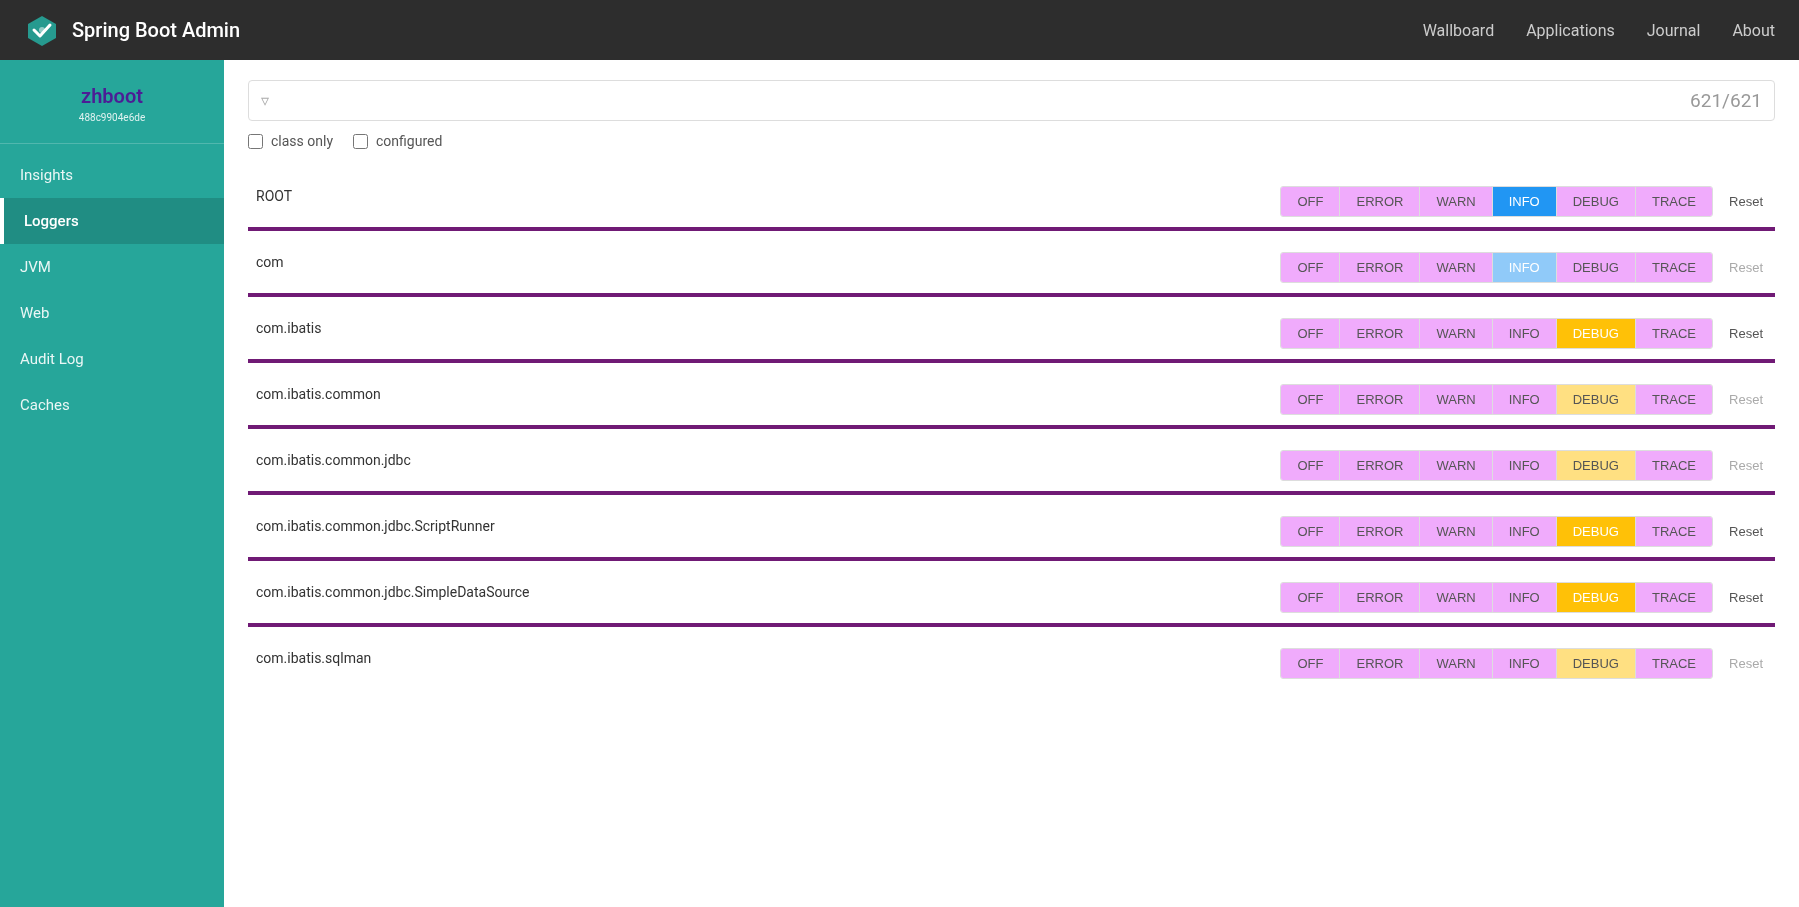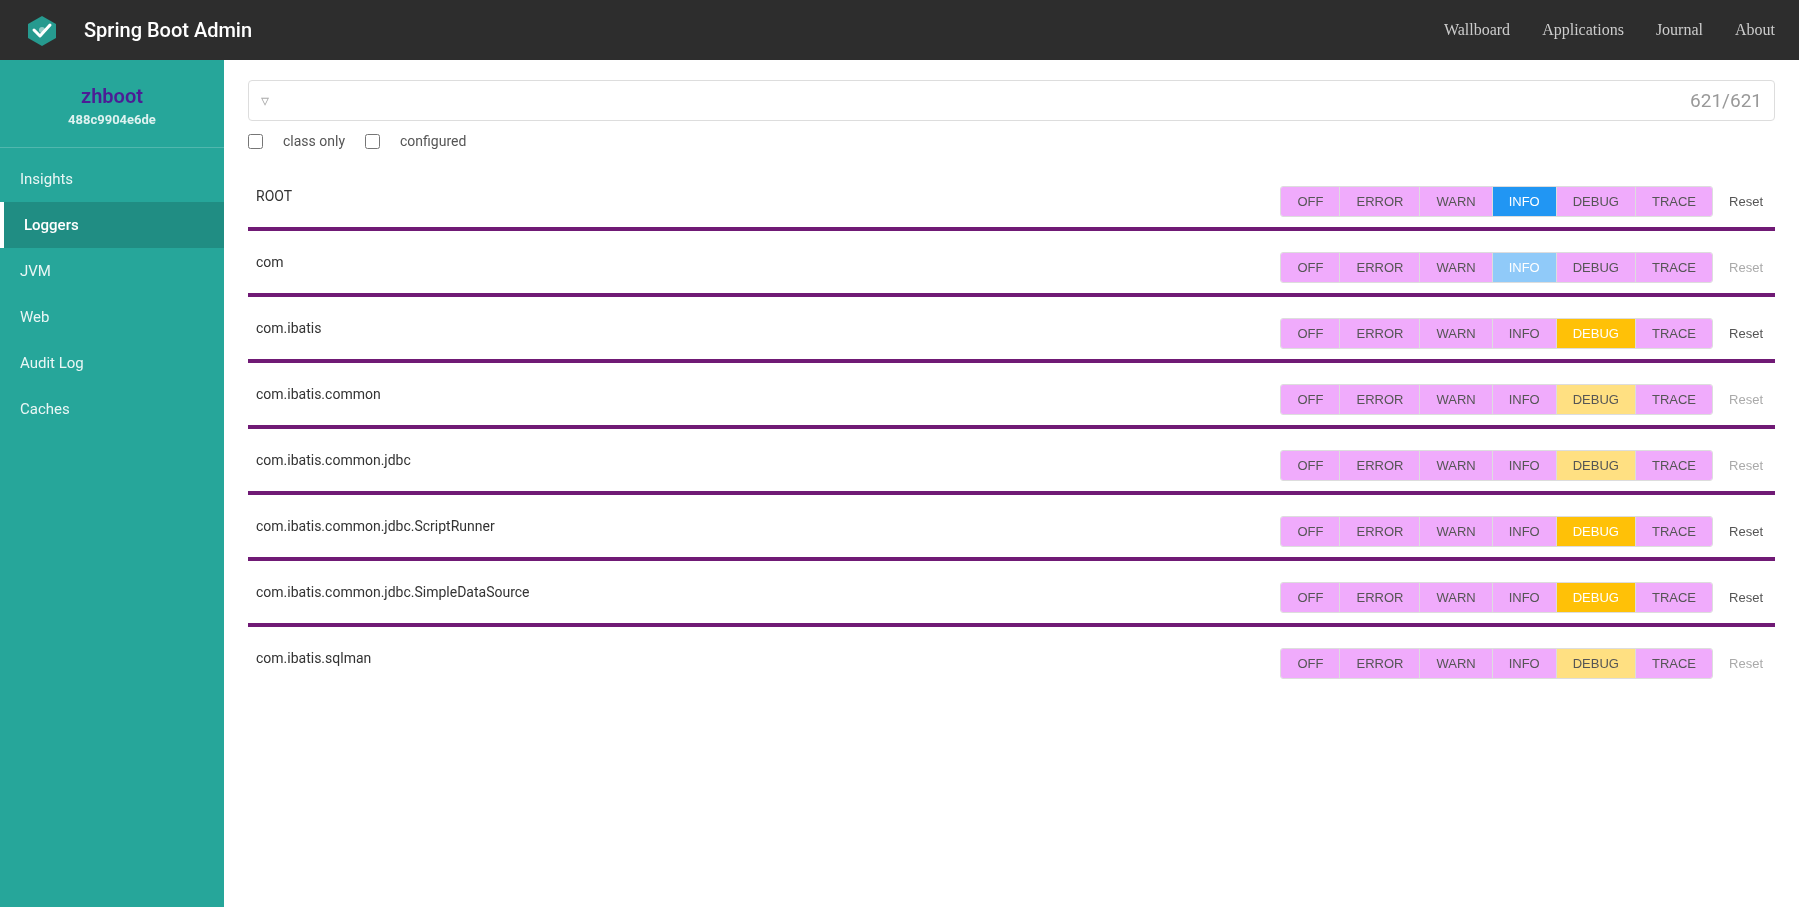--- a/index.html
+++ b/index.html
@@ -10,35 +10,34 @@
       background: #2d2d2d;
       height: 60px;
       display: flex;
       align-items: center;
       padding: 0 24px;
       justify-content: space-between;
     }
     .top-nav-brand {
       display: flex;
       align-items: center;
-      gap: 24px;
+      gap: 12px;
     }
     .brand-logo {
       width: 36px;
       height: 36px;
     }
     .brand-title {
       color: #fff;
       font-size: 20px;
       font-weight: 500;
     }
     .top-nav-links {
       display: flex;
       gap: 32px;
-      font-family: Liberation Serif, serif;
     }
     .top-nav-link {
       color: #ccc;
       text-decoration: none;
       font-size: 16px;
       cursor: pointer;
     }
 
     
     .layout {
@@ -59,23 +58,22 @@
       text-align: center;
       border-bottom: 1px solid rgba(255,255,255,0.2);
     }
     .sidebar-username {
       color: #4c1d95;
       font-size: 20px;
       font-weight: 600;
     }
     .sidebar-id {
       color: rgba(255,255,255,0.85);
-      font-size: 13px;
+      font-size: 10px;
       margin-top: 4px;
-      font-weight: bold;
     }
     .sidebar-nav {
       padding: 8px 0;
     }
     .sidebar-item {
       padding: 14px 20px;
       color: rgba(255,255,255,0.9);
       font-size: 15px;
       cursor: pointer;
       display: flex;
@@ -130,21 +128,21 @@
       display: flex;
       align-items: center;
       gap: 20px;
       margin-bottom: 16px;
       font-size: 14px;
       color: #555;
     }
     .filter-checkbox {
       display: flex;
       align-items: center;
-      gap: 20px;
+      gap: 8px;
       cursor: pointer;
     }
     .filter-checkbox input[type="checkbox"] {
       width: 15px;
       height: 15px;
     }
 
     
     .logger-table {
       width: 100%;

